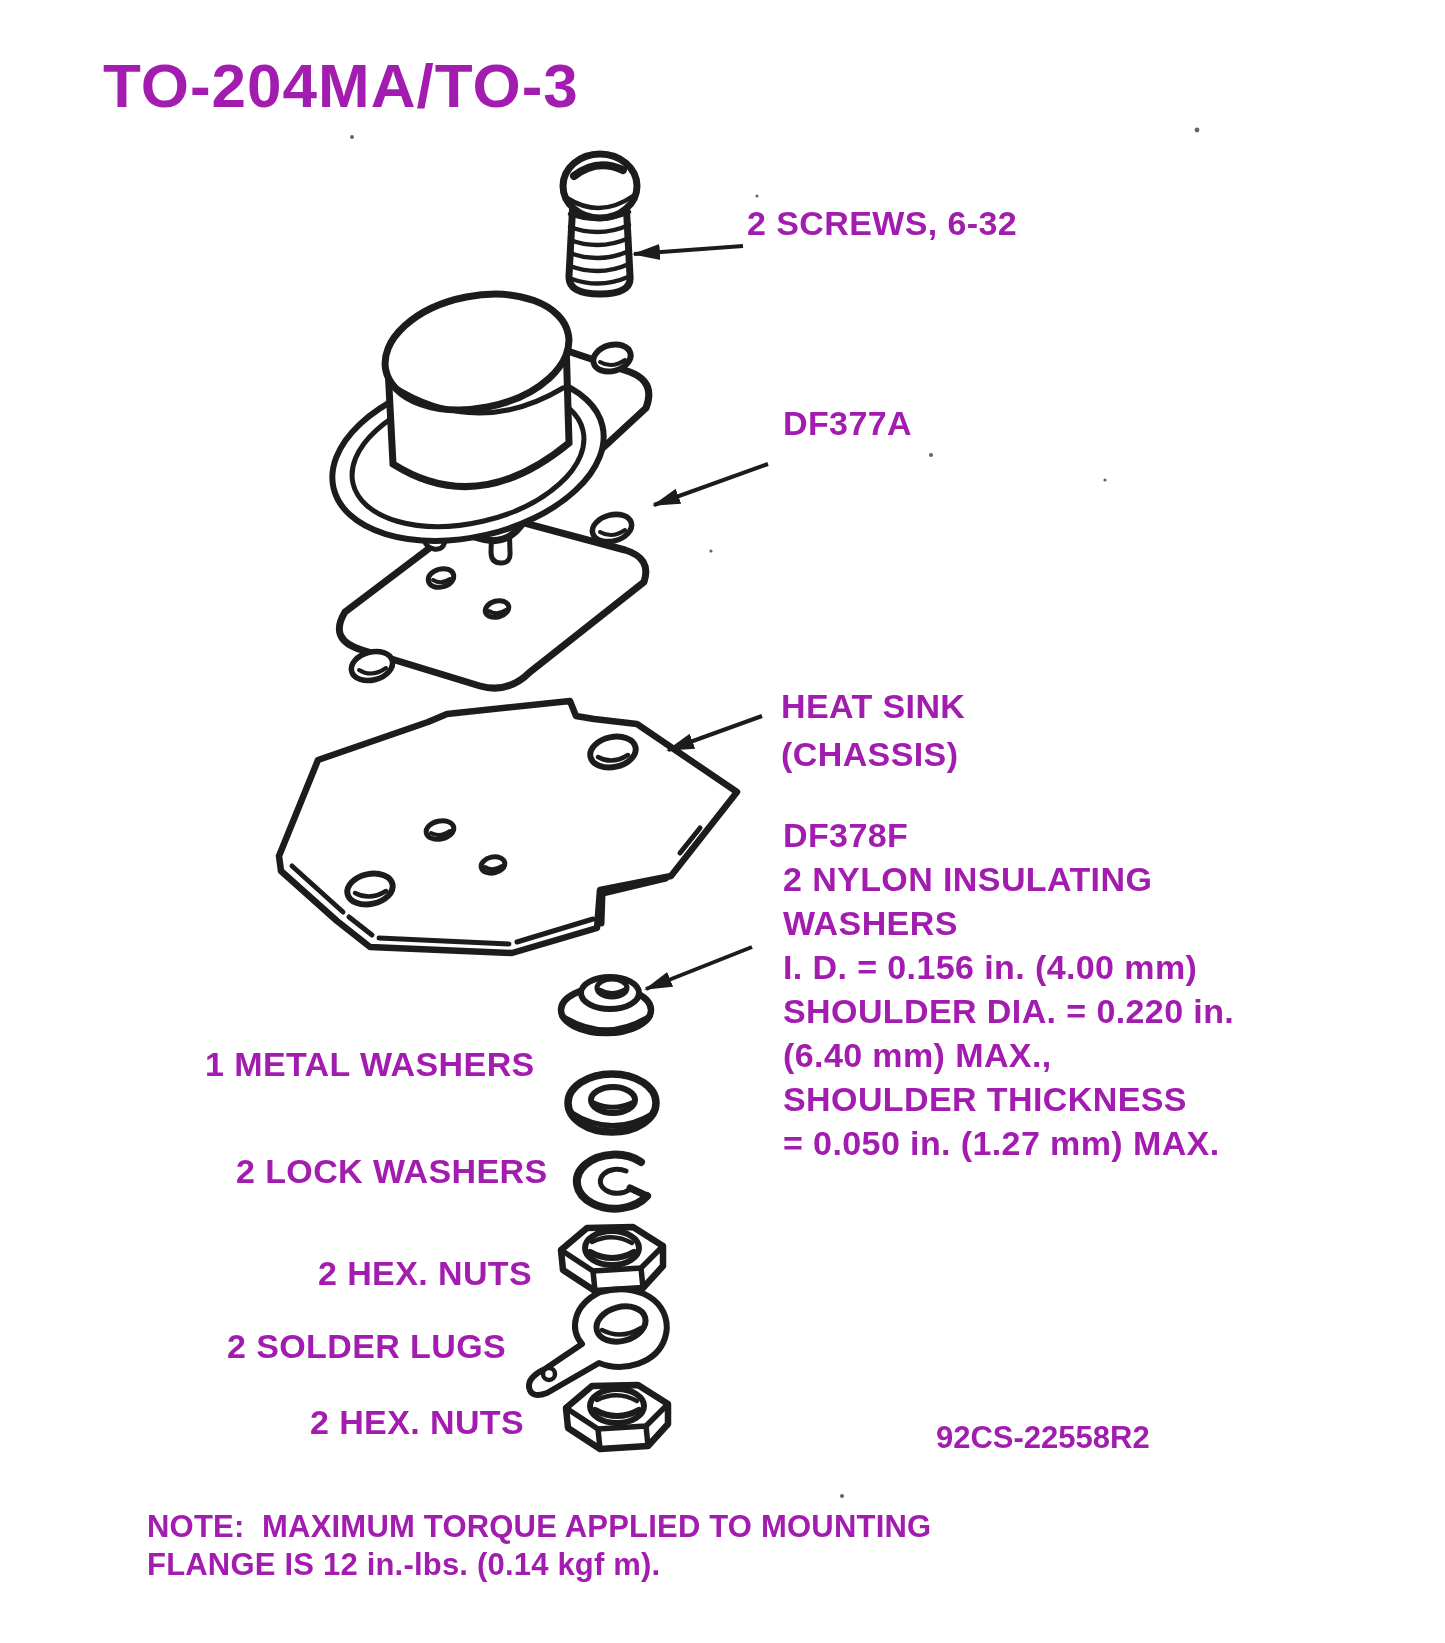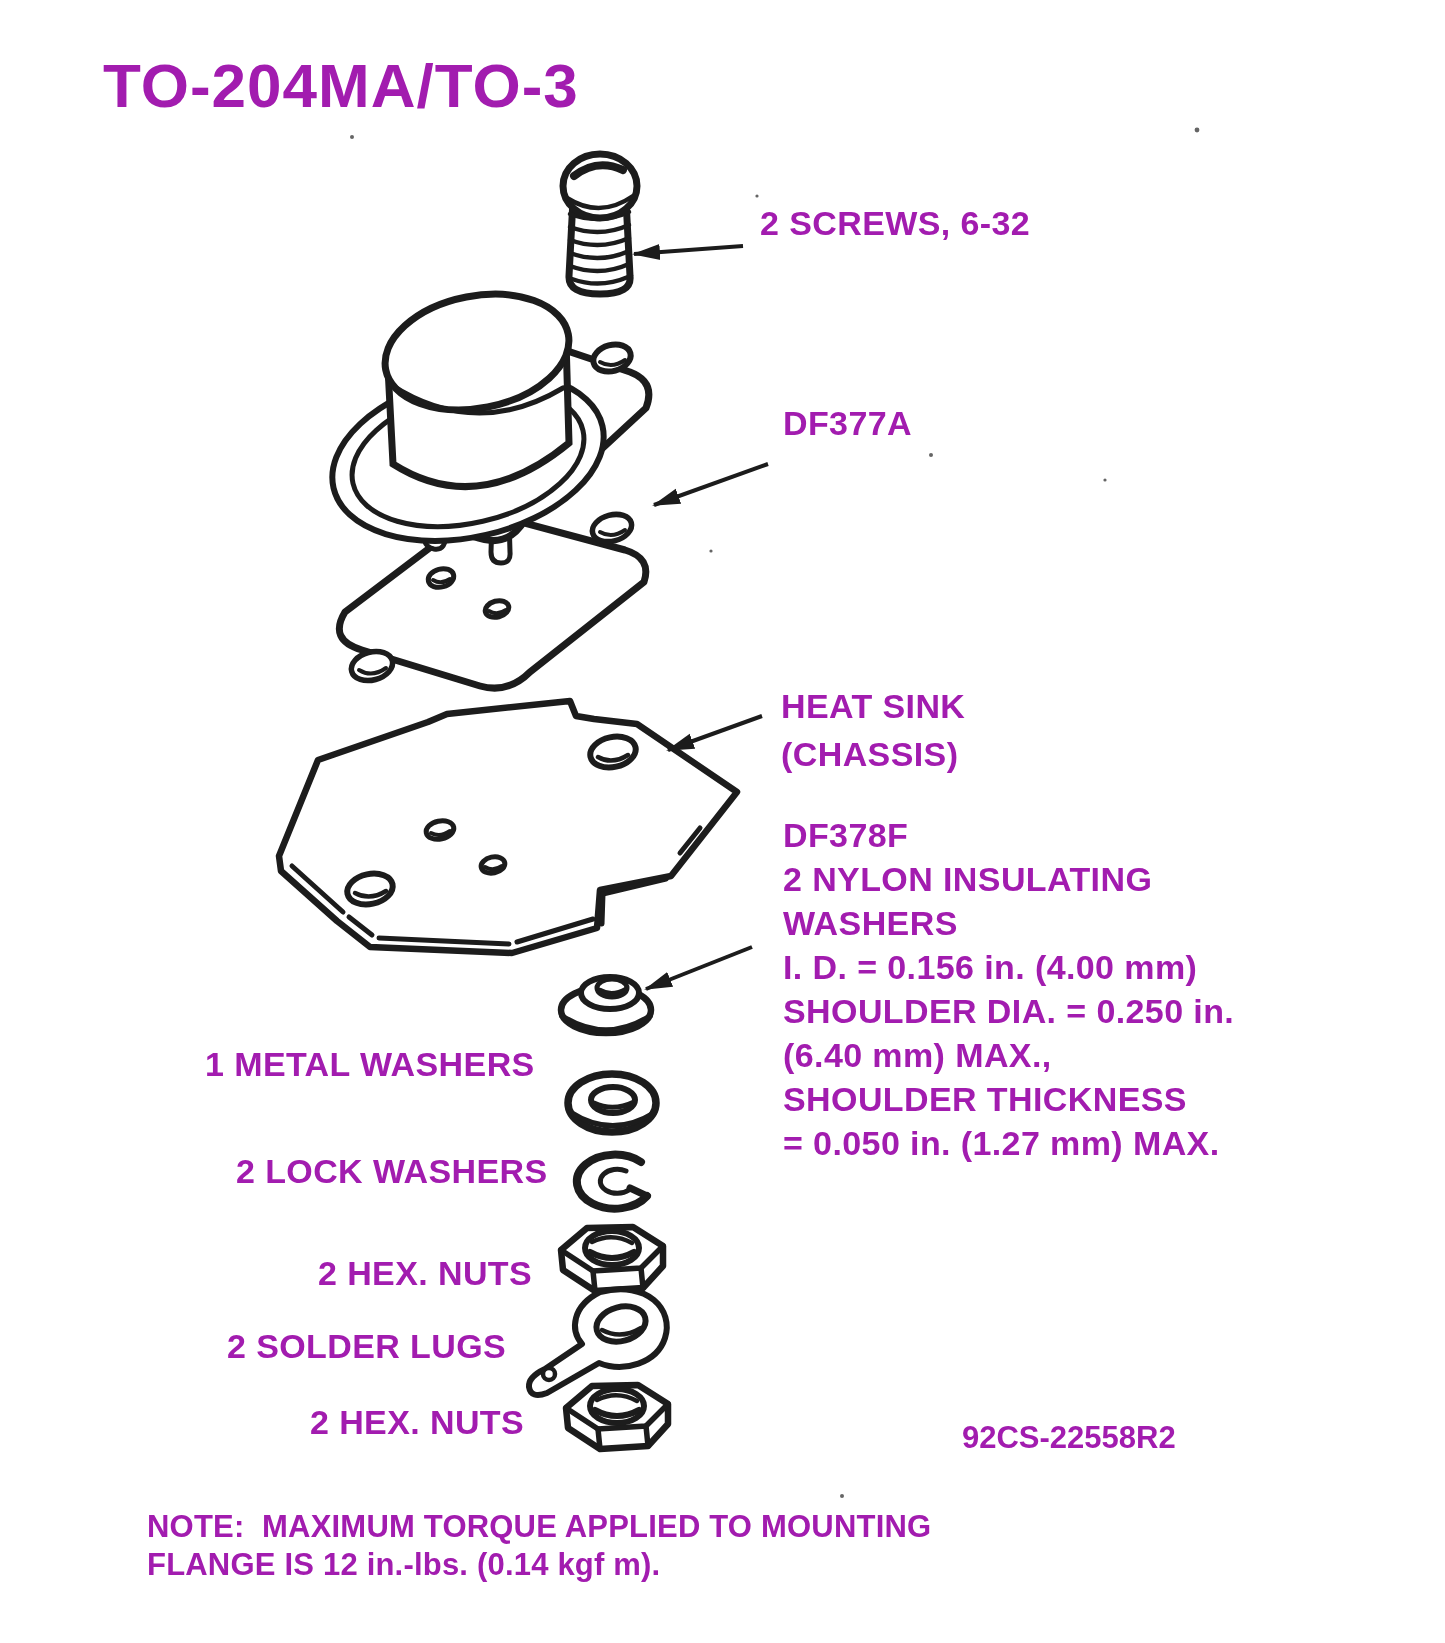--- a/index.html
+++ b/index.html
@@ -17,21 +17,21 @@
     position:absolute; font-size:34px; font-weight:700;
     letter-spacing:0.4px; white-space:nowrap; line-height:1.1;
   }
   .lblblock { position:absolute; font-size:34px; font-weight:700; letter-spacing:0.4px;margin-top:32px; }
   .lblblock div { white-space:nowrap; }
   .mica-block div    { line-height:46px; }
   .hs-block div      { line-height:48px; }
   .bush-block div    { line-height:44px; }
   .fig-number {
     position:absolute; left:936px; top:1420px;
-    font-size:31px; font-weight:700; letter-spacing:0px; white-space:nowrap;margin-left:26px;
+    font-size:31px; font-weight:700; letter-spacing:0px; white-space:nowrap;
   }
   .note-block {
     position:absolute; left:147px; top:1508px;
     font-size:31px; font-weight:700; letter-spacing:0.2px;
   }
   .note-block div { white-space:pre; line-height:38px; }
 </style>
 </head>
 <body>
 
@@ -167,37 +167,37 @@
     <g stroke="#1c1c1c" stroke-width="4" fill="none">
       <line x1="743" y1="246" x2="634" y2="254" marker-end="url(#ah)"></line>
       <line x1="768" y1="464" x2="654" y2="505" marker-end="url(#ah)"></line>
       <line x1="762" y1="716" x2="668" y2="750" marker-end="url(#ah)"></line>
       <line x1="752" y1="947" x2="646" y2="989" marker-end="url(#ah)"></line>
     </g>
   </svg>
 
   <div class="title">TO-204MA/TO-3</div>
 
-  <div class="lbl" style="left:747px; top:205px;margin-left:13px;">2 SCREWS, 6-32</div>
+  <div class="lbl" style="left:747px; top:205px;">2 SCREWS, 6-32</div>
 
   <div class="lblblock mica-block" style="left:783px; top:368px;">
     <div>DF377A</div>
   </div>
 
   <div class="lblblock hs-block" style="left:781px; top:650px;">
     <div>HEAT SINK</div>
     <div>(CHASSIS)</div>
   </div>
 
   <div class="lblblock bush-block" style="left:783px; top:781px;">
     <div>DF378F</div>
     <div>2 NYLON INSULATING</div>
     <div>WASHERS</div>
     <div>I. D. = 0.156 in. (4.00 mm)</div>
-    <div>SHOULDER DIA. = 0.250 in.</div>
+    <div>SHOULDER DIA. = 0.220 in.</div>
     <div>(6.40 mm) MAX.,</div>
     <div>SHOULDER THICKNESS</div>
     <div>= 0.050 in. (1.27 mm) MAX.</div>
   </div>
 
   <div class="lbl" style="left:205px; top:1046px;">1 METAL WASHERS</div>
 
   <div class="lbl" style="left:236px; top:1153px;">2 LOCK WASHERS</div>
 
   <div class="lbl" style="left:318px; top:1255px;">2 HEX. NUTS</div>

